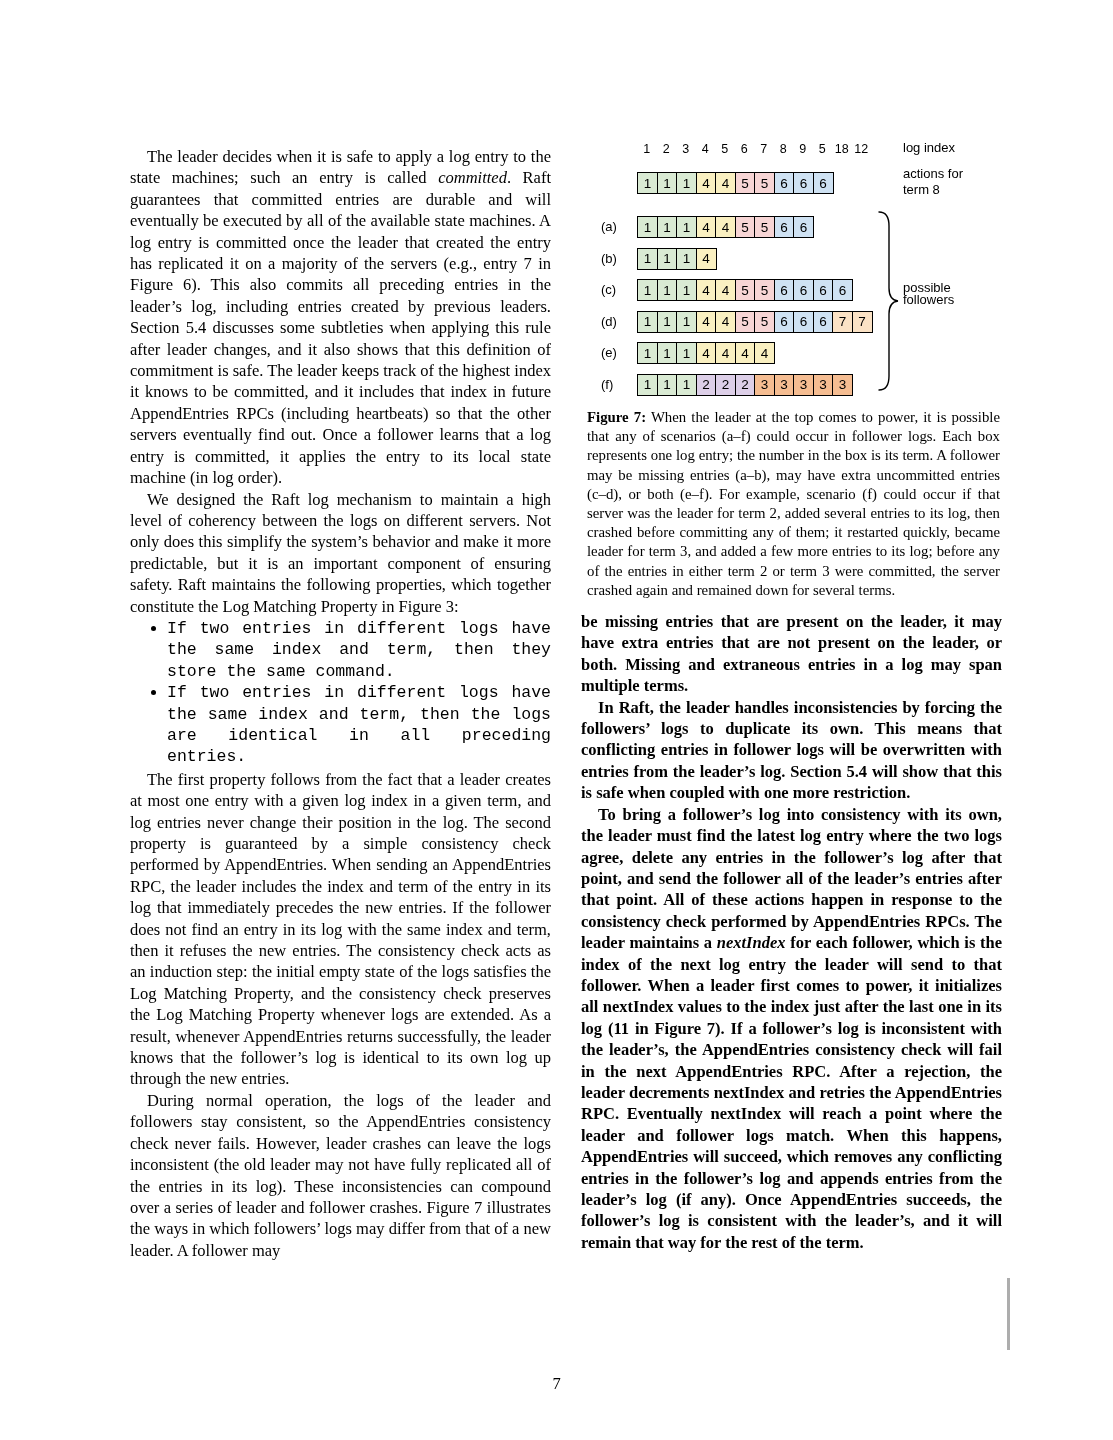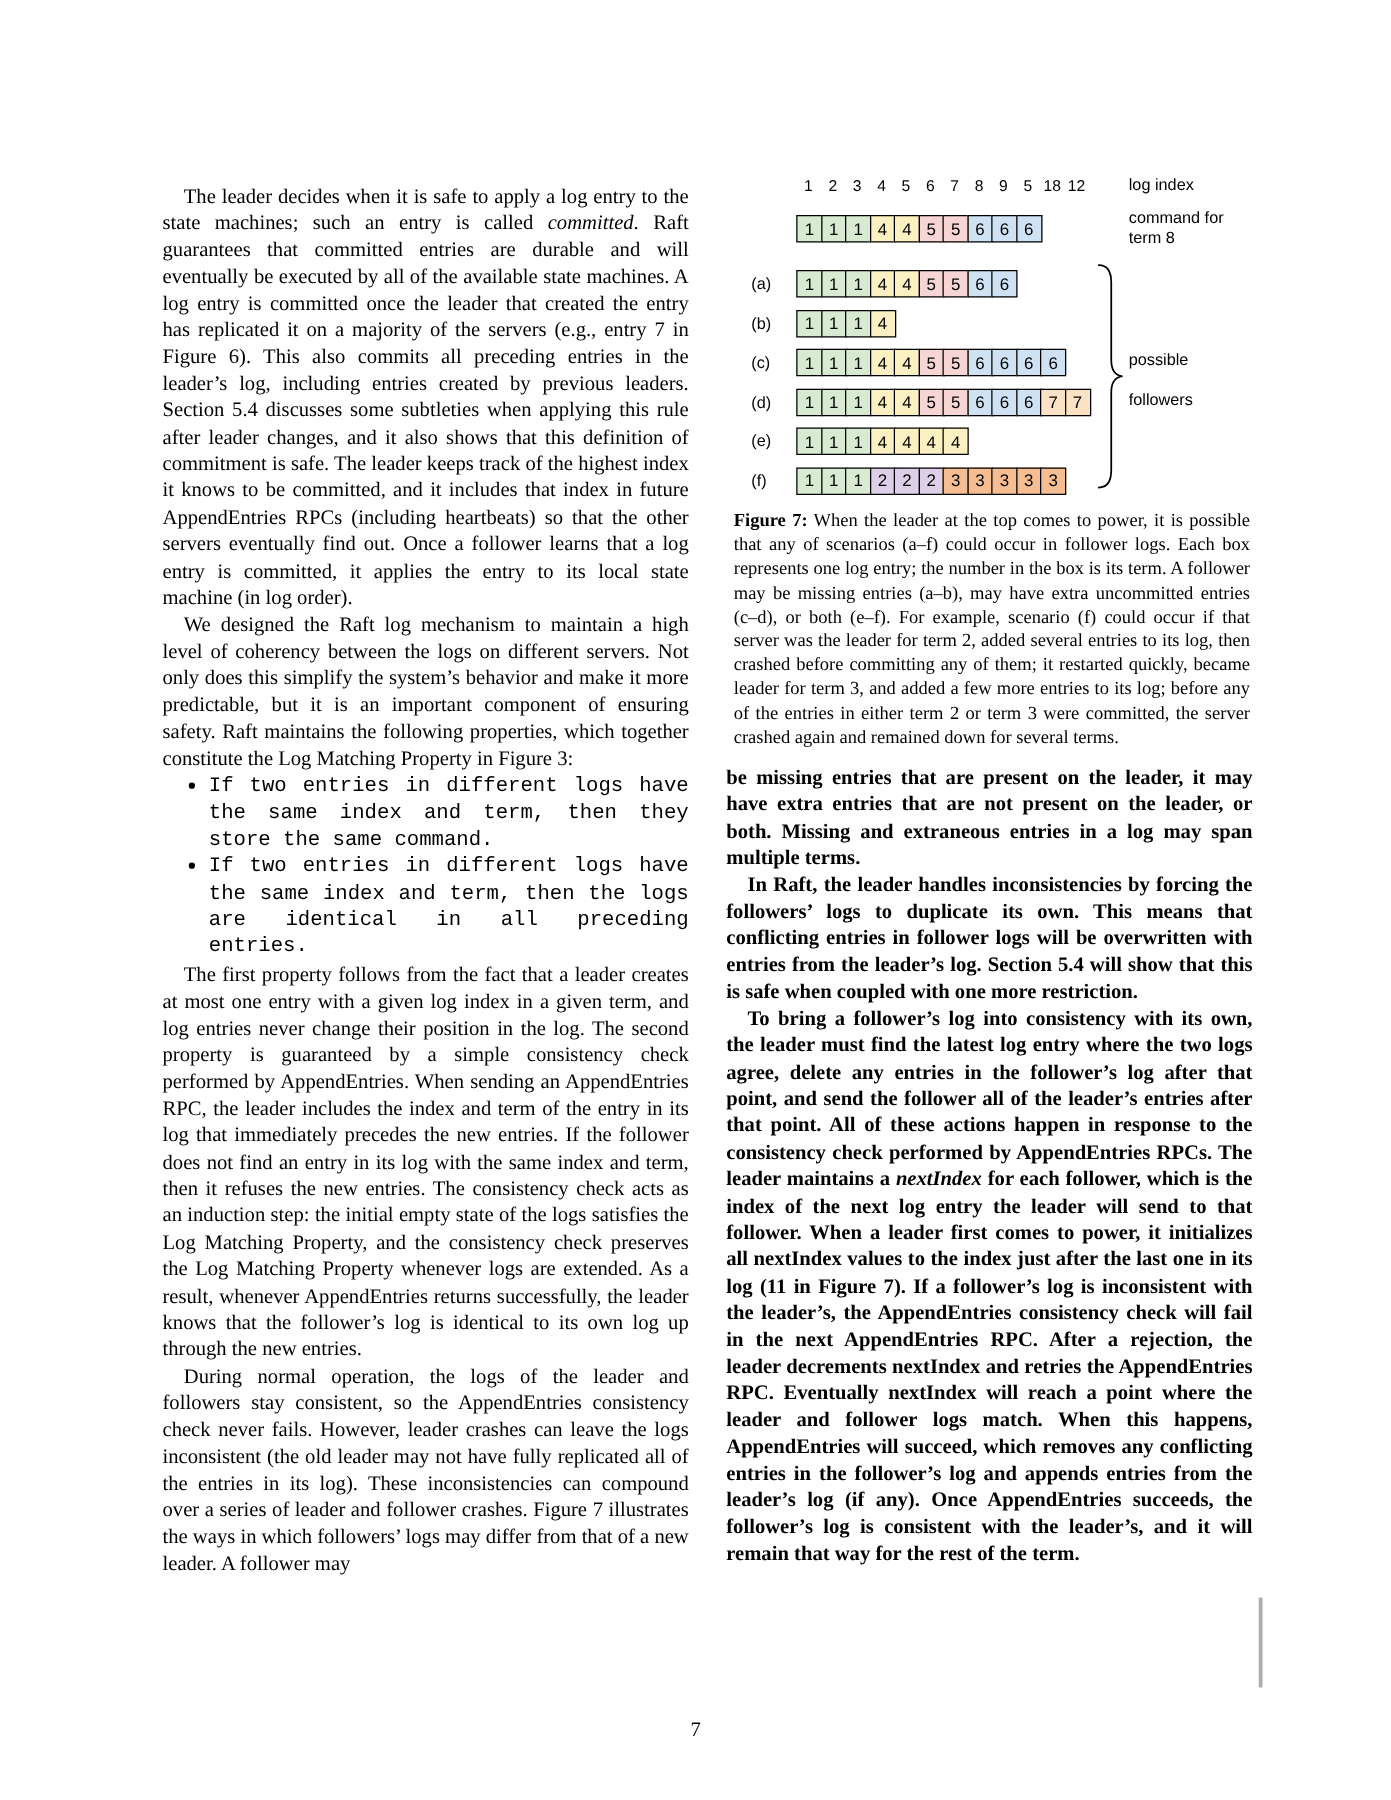--- a/index.html
+++ b/index.html
@@ -66,21 +66,21 @@
           <div class="idx">5</div>
           <div class="idx">6</div>
           <div class="idx">7</div>
           <div class="idx">8</div>
           <div class="idx">9</div>
           <div class="idx">5</div>
           <div class="idx">18</div>
           <div class="idx">12</div>
         </div>
       <div class="fig-label" style="top:0px">log index</div>
-      <div class="fig-label" style="top:26px">command for</div>
+      <div class="fig-label" style="top:26px">actions for</div>
       <div class="fig-label" style="top:42px">term 8</div>
 
       <div class="log-row" id="leader-row">
         <div class="cells">
             <div class="cell" style="background: rgb(217, 234, 211);">1</div>
             <div class="cell" style="background: rgb(217, 234, 211);">1</div>
             <div class="cell" style="background: rgb(217, 234, 211);">1</div>
             <div class="cell" style="background: rgb(250, 240, 193);">4</div>
             <div class="cell" style="background: rgb(250, 240, 193);">4</div>
             <div class="cell" style="background: rgb(247, 213, 213);">5</div>
@@ -175,21 +175,21 @@
               <div class="cell" style="background: rgb(245, 189, 146);">3</div>
               <div class="cell" style="background: rgb(245, 189, 146);">3</div>
             </div>
           </div>
         </div>
 
       <svg id="brace" width="26" height="182" viewBox="0 0 26 182">
         <path d="M4,2 Q14,2 14,16 L14,78 Q14,90 23,91 Q14,92 14,104 L14,166 Q14,180 4,180" fill="none" stroke="#000" stroke-width="1.4" stroke-linecap="round"></path>
       </svg>
       <div class="fig-label" style="top:140px">possible</div>
-      <div class="fig-label" style="top:172px">followers</div>
+      <div class="fig-label" style="top:152px">followers</div>
     </div>
 
     <div id="fig-caption">
         <p class="noindent"><span class="bf">Figure 7:</span><span> When the leader at the top comes to power, it is possible that any of scenarios (a–f) could occur in follower logs. Each box represents one log entry; the number in the box is its term. A follower may be missing entries (a–b), may have extra uncommitted entries (c–d), or both (e–f). For example, scenario (f) could occur if that server was the leader for term 2, added several entries to its log, then crashed before committing any of them; it restarted quickly, became leader for term 3, and added a few more entries to its log; before any of the entries in either term 2 or term 3 were committed, the server crashed again and remained down for several terms.</span></p>
       </div>
 
     <div id="right-body" class="col-text">
         <p class="noindent"><span>be missing entries that are present on the leader, it may have extra entries that are not present on the leader, or both. Missing and extraneous entries in a log may span multiple terms.</span></p>
         <p><span>In Raft, the leader handles inconsistencies by forcing the followers’ logs to duplicate its own. This means that conflicting entries in follower logs will be overwritten with entries from the leader’s log. Section 5.4 will show that this is safe when coupled with one more restriction.</span></p>
         <p><span>To bring a follower’s log into consistency with its own, the leader must find the latest log entry where the two logs agree, delete any entries in the follower’s log after that point, and send the follower all of the leader’s entries after that point. All of these actions happen in response to the consistency check performed by AppendEntries RPCs. The leader maintains a </span><span class="it">nextIndex</span><span> for each follower, which is the index of the next log entry the leader will send to that follower. When a leader first comes to power, it initializes all nextIndex values to the index just after the last one in its log (11 in Figure 7). If a follower’s log is inconsistent with the leader’s, the AppendEntries consistency check will fail in the next AppendEntries RPC. After a rejection, the leader decrements nextIndex and retries the AppendEntries RPC. Eventually nextIndex will reach a point where the leader and follower logs match. When this happens, AppendEntries will succeed, which removes any conflicting entries in the follower’s log and appends entries from the leader’s log (if any). Once AppendEntries succeeds, the follower’s log is consistent with the leader’s, and it will remain that way for the rest of the term.</span></p>

